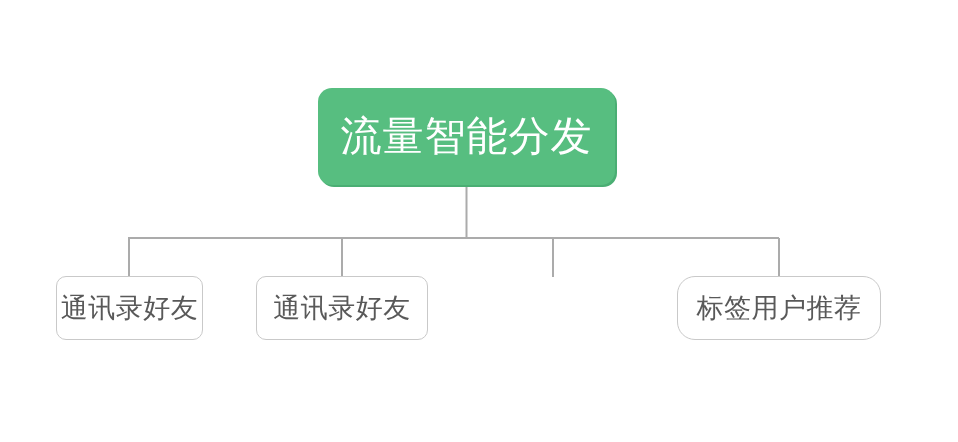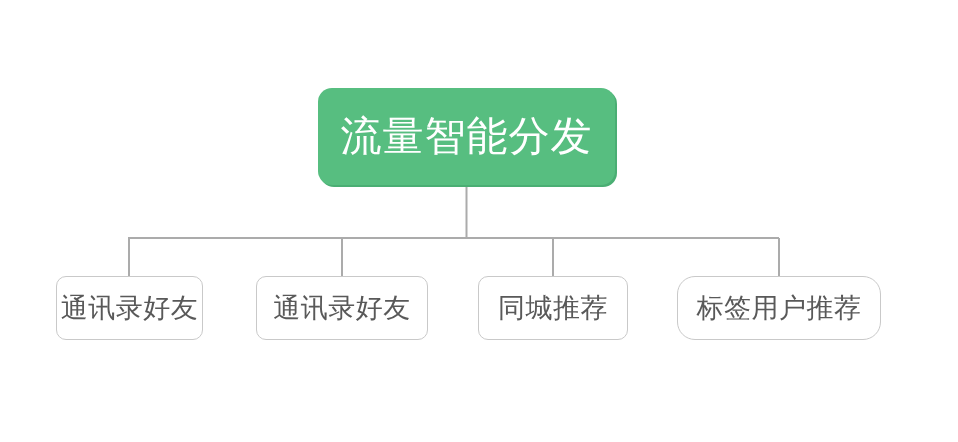--- a/index.html
+++ b/index.html
@@ -91,21 +91,18 @@
   </div>
 
   <div class="node child-node child-1">
     <span>通讯录好友</span>
   </div>
 
   <div class="node child-node child-2">
     <span>通讯录好友</span>
   </div>
 
-  <div class="node child-node child-3">
-    <span>同城推荐</span>
-  </div>
 
   <div class="node child-node child-4">
     <span>标签用户推荐</span>
   </div>
 
 </div>
 
 </body></html>

